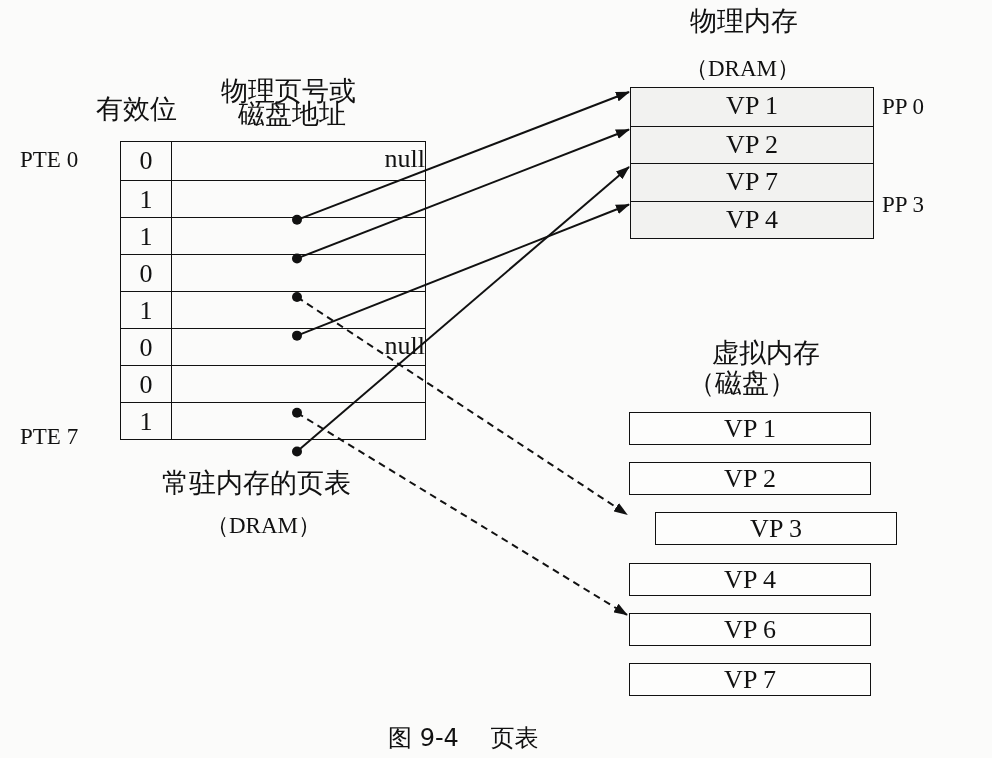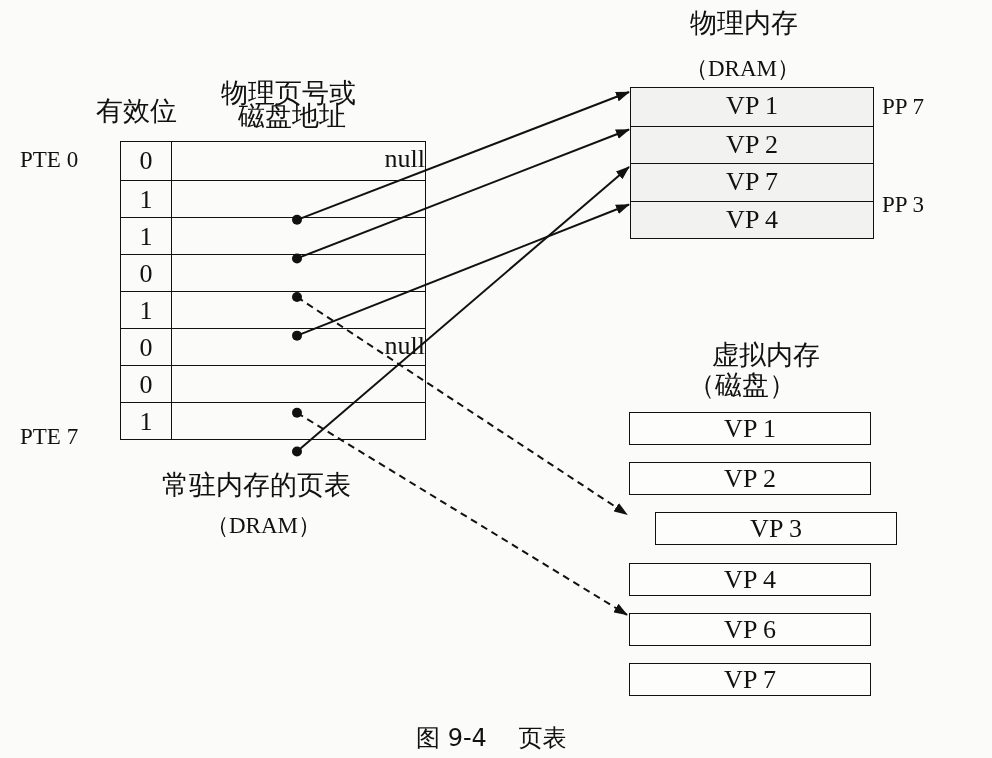--- a/index.html
+++ b/index.html
@@ -1,30 +1,30 @@
 <!DOCTYPE html>
 <html><head>
 <meta charset="utf-8">
 <style>
   html, body { margin: 0; padding: 0; background: #fbfbfa; }
   body { width: 992px; height: 758px; position: relative; overflow: hidden;
          font-family: "Liberation Serif", "DejaVu Serif", serif; color: #111; }
   .lbl { position: absolute; font-size: 23px; line-height: 1; white-space: nowrap; font-family: Liberation Serif, serif; }
-  .cn { font-family: Liberation Sans, sans-serif; font-size: 27px; }
+  .cn { font-family: Liberation Mono, monospace; font-size: 27px; }
   .pt { position: absolute; left: 120px; top: 141px; width: 304px; border: 1.5px solid #111; border-right-width: 1.5px; background: transparent; }
   .pt-row { height: 37px; display: flex; border-top: 1.5px solid #111; box-sizing: border-box; }
   .pt-row:first-child { border-top: none; height: 38px; }
   .pt-valid { width: 50px; border-right: 1.5px solid #111; text-align: center; font-size: 26px; line-height: 37px; }
   .pt-addr { flex: 1; text-align: right; font-size: 26px; line-height: 33px; }
   .pm { position: absolute; left: 630px; top: 87px; width: 242px; border: 1.5px solid #111; background: #f2f2f0; }
   .pm-cell { height: 37.5px; border-top: 1.5px solid #111; box-sizing: border-box; text-align: center; font-size: 26px; line-height: 36px; }
   .pm-cell:first-child { border-top: none; }
   .vm-cell { position: absolute; left: 629px; width: 242px; height: 33px; border: 1.5px solid #111; box-sizing: border-box; text-align: center; font-size: 26px; line-height: 31px; background: #fdfdfc; }
   svg.arrows { position: absolute; left: 0; top: 0; }
-  .caption { position: absolute; top: 722px; left: 388px; font-family: "DejaVu Sans", sans-serif; font-size: 24px; white-space: nowrap; margin-left: 28px; }
+  .caption { position: absolute; top: 722px; left: 388px; font-family: "DejaVu Sans", sans-serif; font-size: 24px; white-space: nowrap; }
 </style>
 </head>
 <body>
 
 <div class="lbl cn" style="left:221px; top:60px;margin-top:20px;">物理页号或</div>
 <div class="lbl cn" style="left:96px; top:98px;">有效位</div>
 <div class="lbl cn" style="left:238px; top:103px;">磁盘地址</div>
 <div class="lbl" style="left:20px; top:148px;">PTE 0</div>
 <div class="lbl" style="left:20px; top:425px;">PTE 7</div>
 
@@ -67,21 +67,21 @@
 <div class="lbl" style="left:206px; top:514px;">（DRAM）</div>
 
 <div class="lbl cn" style="left:690px; top:10px;">物理内存</div>
 <div class="lbl" style="left:685px; top:57px;">（DRAM）</div>
 <div class="pm" id="pm">
     <div class="pm-cell">VP 1</div>
     <div class="pm-cell">VP 2</div>
     <div class="pm-cell">VP 7</div>
     <div class="pm-cell">VP 4</div>
   </div>
-<div class="lbl" style="left:882px; top:95px;">PP 7</div>
+<div class="lbl" style="left:882px; top:95px;">PP 0</div>
 <div class="lbl" style="left:882px; top:193px;">PP 3</div>
 
 <div class="lbl cn" style="left:712px; top:330px;margin-top:12px;">虚拟内存</div>
 <div class="lbl cn" style="left:688px; top:372px;">（磁盘）</div>
 <div id="vm">
     <div class="vm-cell" style="top: 412px;">VP 1</div>
     <div class="vm-cell" style="top: 462.2px;">VP 2</div>
     <div class="vm-cell" style="top: 512.4px; margin-left: 26px;">VP 3</div>
     <div class="vm-cell" style="top: 562.6px;">VP 4</div>
     <div class="vm-cell" style="top: 612.8px;">VP 6</div>

